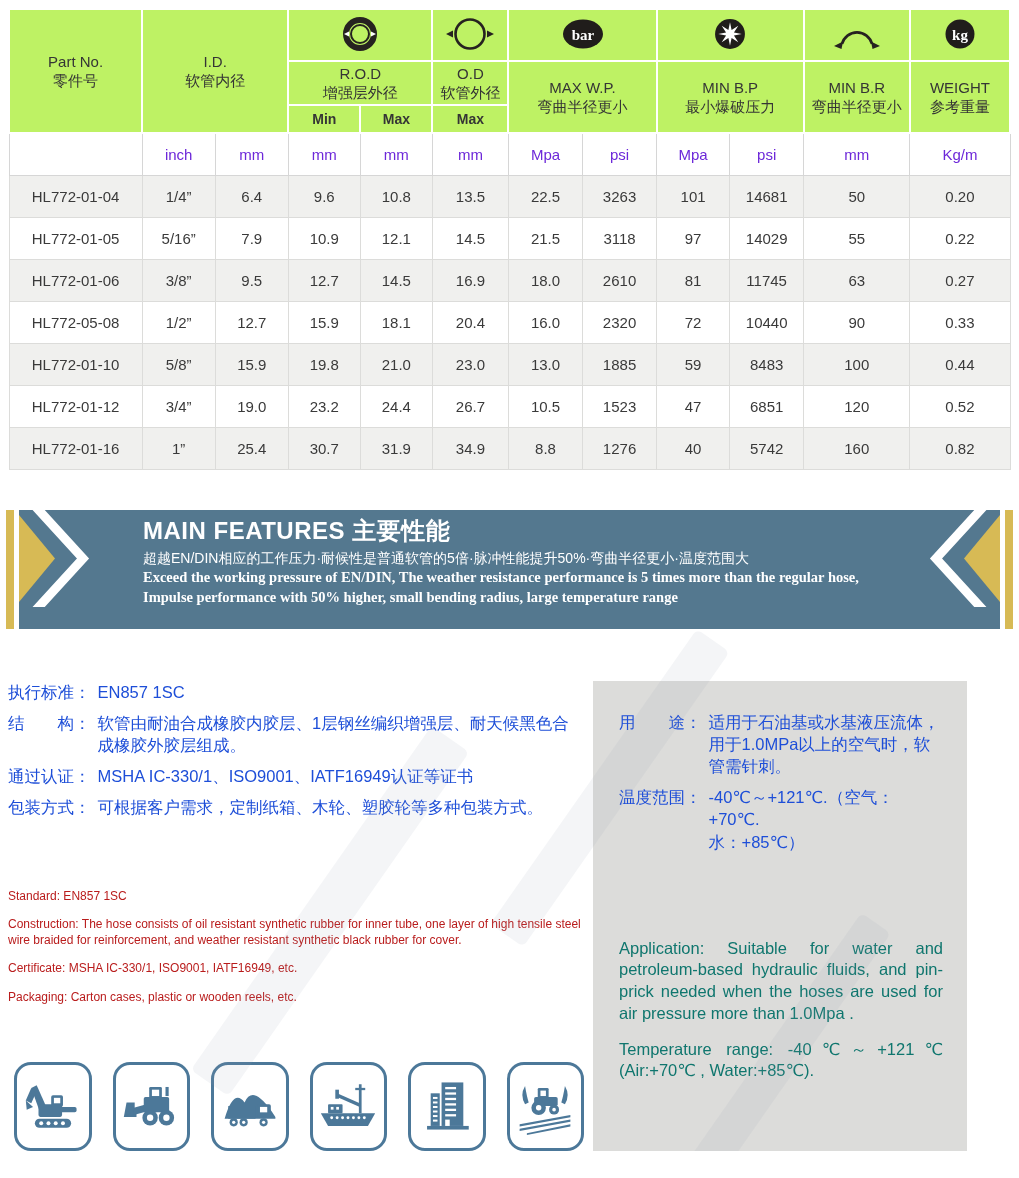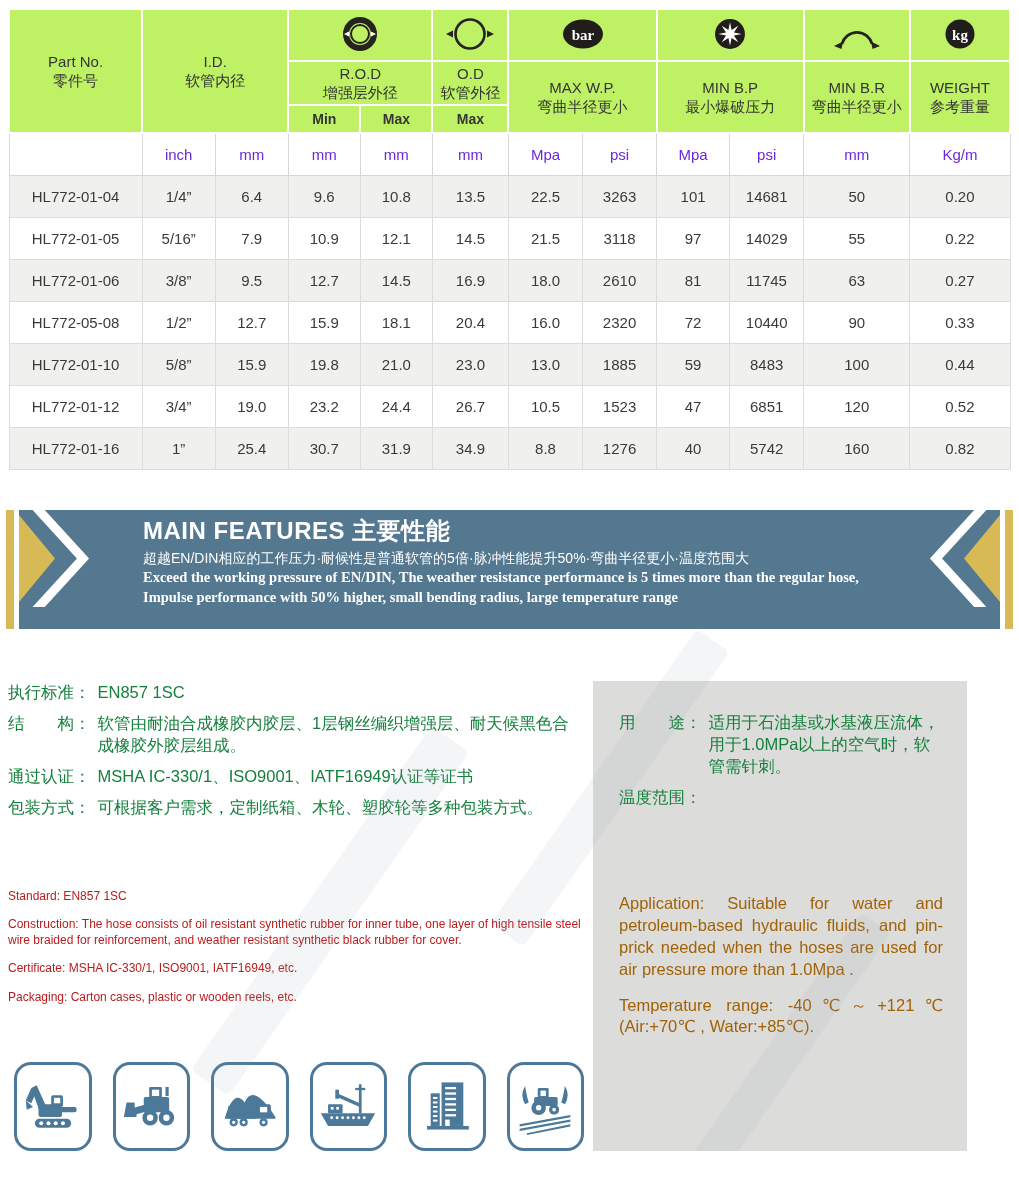--- a/index.html
+++ b/index.html
@@ -34,29 +34,29 @@
   .banner-text{margin:0 130px 0 124px;padding-top:7px;}
   .banner-title{font-size:24px;font-weight:bold;letter-spacing:0.5px;line-height:1.2;}
   .banner-line-zh{font-size:14px;margin-top:3px;line-height:1.4;}
   .banner-line-en{font-family:"Liberation Serif","DejaVu Serif",serif;font-weight:bold;font-size:14.5px;line-height:1.35;}
 
   
   .content{display:flex;margin-top:52px;align-items:stretch;}
   .left-col{width:584px;box-sizing:border-box;padding-left:8px;flex:none;}
   .right-panel{width:374px;box-sizing:border-box;background:#dcdcda;padding:30px 24px 0 26px;flex:none;margin-left:9px;}
 
-  .spec-row{display:flex;font-size:16.5px;line-height:1.34;margin-bottom:9px;color:#15803d;}
+  .spec-row{display:flex;font-size:16.5px;line-height:1.34;margin-bottom:9px;color:#1d4ed8;}
   .spec-label{white-space:pre;flex:none;}
   .spec-value{margin-left:7px;white-space:pre-wrap;}
 
   .specs-en{margin-top:70px;}
   .specs-en p{font-size:12px;line-height:1.3;margin:0 0 13px 0;color:#b91c1c;}
 
   .panel-en{margin-top:85px;}
-  .panel-en p{font-size:16.5px;line-height:1.32;margin:0 0 14px 0;color:#a16207;text-align:justify;}
+  .panel-en p{font-size:16.5px;line-height:1.32;margin:0 0 14px 0;color:#0f766e;text-align:justify;}
 
   
   .industry-icons{margin-top:56px;display:flex;gap:21px;padding-left:6px;}
   .icon-box{width:81px;height:89px;border:3px solid #4c7899;border-radius:17px;box-sizing:border-box;display:flex;align-items:center;justify-content:center;background:#fff;}
 </style>
 </head>
 <body>
 
 <div class="page">
 
@@ -441,20 +441,22 @@
     </div>
 
     <div class="right-panel">
       <div class="panel-zh">
           <div class="spec-row">
           <span class="spec-label">用　　途：</span>
           <span class="spec-value">适用于石油基或水基液压流体，用于1.0MPa以上的空气时，软管需针刺。</span>
         </div>
           <div class="spec-row">
           <span class="spec-label">温度范围：</span>
+          <span class="spec-value">-40℃～+121℃.（空气：+70℃.
+水：+85℃）</span>
         </div>
         </div>
       <div class="panel-en">
           <p>Application: Suitable for water and petroleum-based hydraulic fluids, and pin-prick needed when the hoses are used for air pressure more than 1.0Mpa .</p>
           <p>Temperature range: -40℃～+121℃ (Air:+70℃ , Water:+85℃).</p>
         </div>
     </div>
 
   </div>
 </div>

